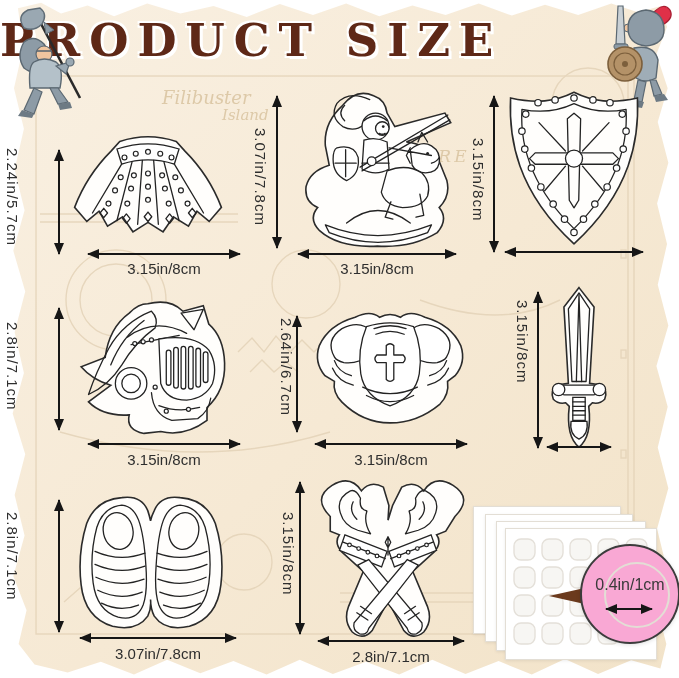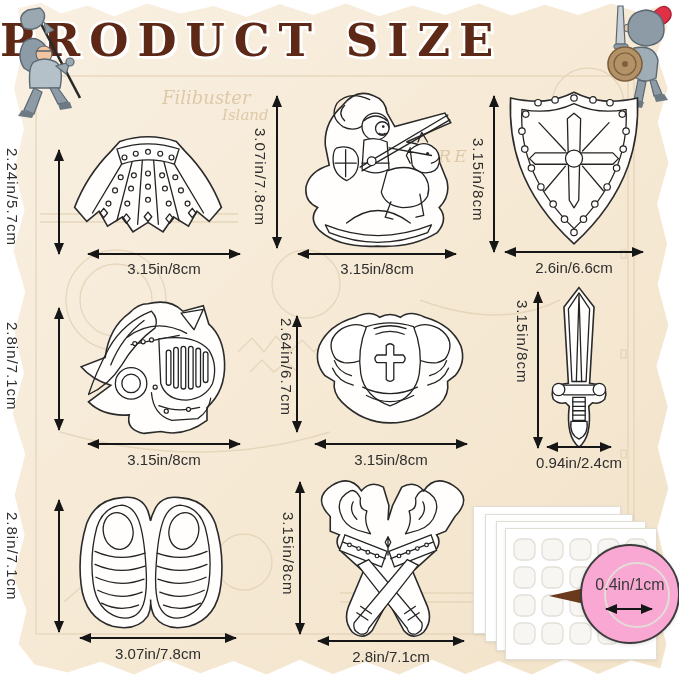--- a/index.html
+++ b/index.html
@@ -212,21 +212,20 @@
         <circle class="dot" cx="40" cy="104" r="3.4"></circle>
       <circle class="dot" cx="53" cy="122" r="3.4"></circle>
         <circle class="dot" cx="65" cy="138" r="3.4"></circle>
       <path class="i" d="M75,26 L82,32 L80,118 L75,126 L70,118 L68,32 Z"></path>
       <path class="i" d="M28,74 L34,68 L116,68 L122,74 L116,80 L34,80 Z"></path>
       <path class="i" d="M66,66 L38,36 M84,66 L112,36 M66,82 L44,108 M84,82 L106,108"></path>
       <circle class="iw" cx="75" cy="74" r="9"></circle>
     </svg>
   </div>
   <div class="ah" style="left:505px;top:251px;width:138px;"></div>
-  <div class="hl" style="left:505px;top:259px;width:138px;">2.6in/6.6cm</div>
 
   <div class="vl" style="left:4px;top:322px;">2.8in/7.1cm</div>
   <div class="av" style="left:58px;top:308px;height:122px;"></div>
   <div class="art st" style="left:70px;top:295px;width:162px;height:150px;">
     <svg viewBox="0 0 175 155">
       <path class="o" d="M84,6 Q108,0 122,14 L144,8 L150,28 Q166,42 167,70 Q168,100 148,118 L148,132 Q124,150 98,144 L80,146 Q60,142 64,126 Q36,128 20,112 L44,94 Q24,88 12,74 L38,64 Q42,32 64,16 Q74,6 84,6 Z"></path>
       <path class="i" d="M88,14 Q58,26 42,54 Q28,80 20,104 Q42,94 56,72 Q70,48 92,32 Q96,22 88,14 Z"></path>
       <path class="i" d="M80,24 Q56,42 44,72"></path>
       <path class="i" d="M120,16 L144,12 L134,34 Q126,24 120,16 Z"></path>
       <path class="i" d="M62,42 Q92,20 126,38"></path>
@@ -280,21 +279,20 @@
       <path class="i" d="M35,10 L32,108 M35,10 L38,108"></path>
       <rect class="iw" x="13" y="112" width="44" height="11" rx="5.5"></rect>
       <circle class="iw" cx="12" cy="117" r="7"></circle>
         <circle class="iw" cx="58" cy="117" r="7"></circle>
       <path class="iw" d="M28,126 L42,126 L42,152 L28,152 Z"></path>
       <path class="i" d="M28,131 L42,131 M28,136 L42,136 M28,141 L42,141 M28,146 L42,146"></path>
       <path class="iw" d="M26,153 Q24,168 35,173 Q46,168 44,153 Z"></path>
     </svg>
   </div>
   <div class="ah" style="left:547px;top:446px;width:64px;"></div>
-  <div class="hl" style="left:509px;top:454px;width:140px;">0.94in/2.4cm</div>
 
   <div class="vl" style="left:4px;top:512px;">2.8in/7.1cm</div>
   <div class="av" style="left:58px;top:500px;height:132px;"></div>
   <div class="art st" style="left:70px;top:488px;width:162px;height:148px;">
     <svg viewBox="0 0 175 155">
       <path class="o" d="M56,8 Q28,10 18,36 Q8,68 12,102 Q16,138 46,147 Q72,153 84,136 Q88,128 87,118 Q87,128 91,136 Q103,153 129,147 Q159,138 163,102 Q167,68 157,36 Q147,10 119,8 Q98,5 91,22 Q88,28 87,33 Q86,28 84,22 Q77,5 56,8 Z"></path>
       <path class="i" d="M56,16 Q36,18 29,40 Q21,70 25,100 Q29,130 52,137 Q72,142 79,124 Q84,110 82,82 Q80,48 74,32 Q68,17 56,16 Z"></path>
       <ellipse class="i" cx="52" cy="44" rx="16" ry="20" transform="rotate(-12 52 44)"></ellipse>
       <path class="i" d="M27,66 Q54,78 81,68 M27,80 Q54,92 81,82 M28,94 Q54,106 80,96 M30,108 Q54,120 78,110 M34,122 Q54,132 74,124"></path>
       <path class="i" d="M119,16 Q139,18 146,40 Q154,70 150,100 Q146,130 123,137 Q103,142 96,124 Q91,110 93,82 Q95,48 101,32 Q107,17 119,16 Z"></path>

